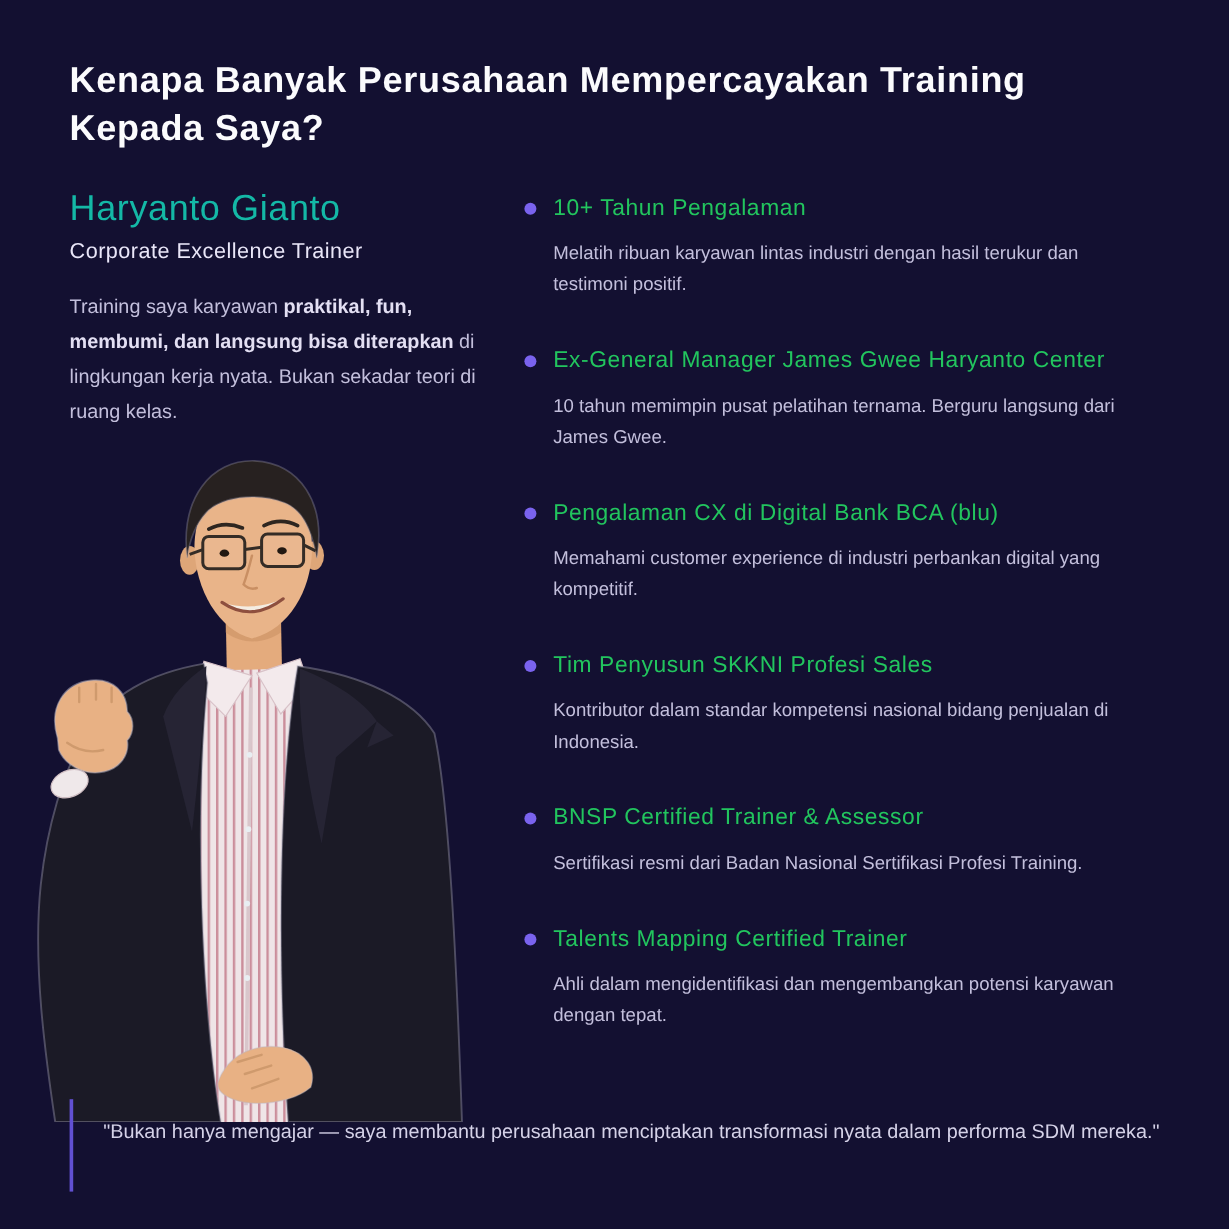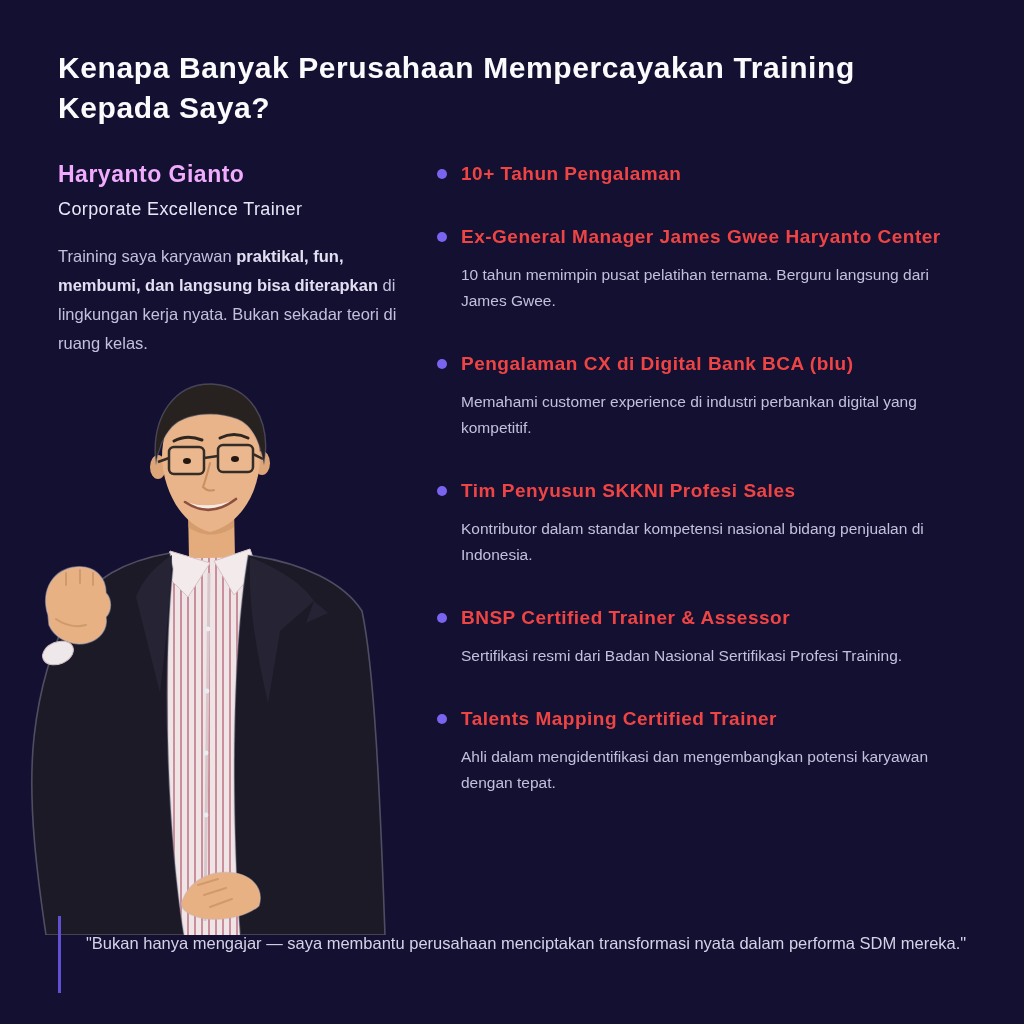--- a/index.html
+++ b/index.html
@@ -28,24 +28,24 @@
   }
 
   
   .left-col {
     position: absolute;
     left: 58px;
     top: 160px;
     width: 352px;
   }
   .trainer-name {
-    font-size: 23px;
-    font-weight: 700;
+    font-size: 30px;
+    font-weight: 400;
     letter-spacing: 0.5px;
-    color: #f0abfc;
+    color: #14b8a6;
     line-height: 28px;
   }
   .trainer-role {
     margin-top: 9px;
     font-size: 18px;
     font-weight: 400;
     letter-spacing: 0.4px;
     color: #e9e6f8;
     line-height: 24px;
   }
@@ -84,24 +84,24 @@
     flex: 0 0 auto;
     width: 10px;
     height: 10px;
     border-radius: 50%;
     background: #7a63ee;
     margin-top: 9px;
     margin-right: 14px;
   }
   .cred-title {
     font-size: 19px;
-    font-weight: 700;
+    font-weight: 400;
     letter-spacing: 0.5px;
     line-height: 27px;
-    color: #ef4444;
+    color: #22c55e;
   }
   .cred-desc {
     margin-top: 12px;
     font-size: 15.5px;
     line-height: 26px;
     color: #c3bfdc;
   }
 
   
   .quote {
@@ -189,20 +189,21 @@
       <path d="M 173 141 Q 198 158 224 138 Q 199 149 173 141 Z" fill="#f4ece2"></path>
       <path d="M 173 141 Q 198 158 224 138" stroke="#8e4f3e" stroke-width="2.6" fill="none" stroke-linecap="round"></path>
     </svg>
   </div>
 
   <ul class="credentials">
     <li class="cred-item">
       <span class="bullet-dot"></span>
       <div>
         <div class="cred-title">10+ Tahun Pengalaman</div>
+        <div class="cred-desc">Melatih ribuan karyawan lintas industri dengan hasil terukur dan testimoni positif.</div>
       </div>
     </li>
     <li class="cred-item">
       <span class="bullet-dot"></span>
       <div>
         <div class="cred-title">Ex-General Manager James Gwee Haryanto Center</div>
         <div class="cred-desc">10 tahun memimpin pusat pelatihan ternama. Berguru langsung dari James Gwee.</div>
       </div>
     </li>
     <li class="cred-item">

